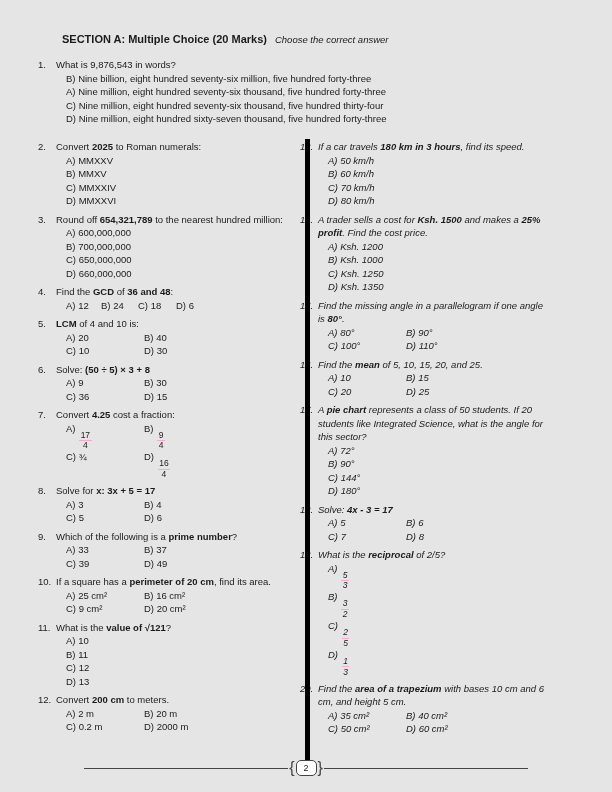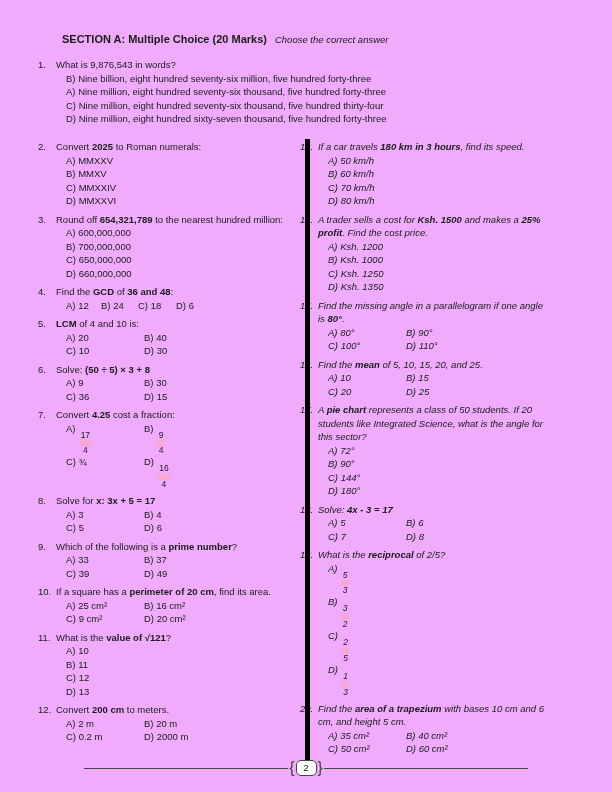--- a/index.html
+++ b/index.html
@@ -1,35 +1,35 @@
 <!DOCTYPE html>
 <html><head>
 <meta charset="utf-8">
 <style>
   html,body{margin:0;padding:0;}
   body{background:#ffffff;}
-  .page{position:relative;width:612px;height:792px;background:#f0abfc;font-family:"Liberation Sans",sans-serif;color:#1b1b1b;overflow:hidden;}
+  .page{position:relative;width:612px;height:792px;background:#e5e5e5;font-family:"Liberation Sans",sans-serif;color:#1b1b1b;overflow:hidden;}
   .header{position:absolute;top:29px;left:62px;white-space:nowrap;}
   .title{font-weight:bold;font-size:11px;}
   .subtitle{font-style:italic;font-size:9.5px;margin-left:8px;}
   .q-full{position:absolute;top:58px;left:38px;width:546px;}
   .col{position:absolute;top:140px;width:247px;}
   .col-left{left:38px;}
   .col-right{left:300px;font-style:italic;}
   .divider{position:absolute;left:305px;top:139px;width:5px;height:630px;background:#000;z-index:1;}
   .question{display:flex;font-size:9.5px;line-height:13.5px;margin-bottom:5px;}
   .qnum{flex:none;width:18px;}
   .qbody{flex:1;min-width:0;}
   .opts{margin-left:10px;}
   .opt{display:block;}
   .opts-grid2{display:grid;grid-template-columns:78px auto;}
   .opts-inline4{display:grid;grid-template-columns:35px 37px 38px auto;}
   .b{font-weight:bold;}
   .frac{display:inline-flex;flex-direction:column;align-items:center;vertical-align:-6px;line-height:1.05;font-size:8.5px;padding:0 1px;}
-  .fnum{border-bottom:6px solid #f9a8d4;padding:0 1.5px 0.5px;}
+  .fnum{border-bottom:1px solid #f9a8d4;padding:0 1.5px 0.5px;}
   .fden{padding-top:0.5px;}
   .footer{position:absolute;left:84px;right:84px;top:760px;display:flex;align-items:center;z-index:2;}
   .rule{flex:1;border-top:1.2px solid #444;}
   .brace{font-size:16px;color:#444;line-height:1;margin:0 1px;font-weight:300;}
   .pagebox{border:1.2px solid #444;border-radius:5px;background:#fff;font-size:9px;padding:2px 7px;color:#222;}
 </style>
 </head>
 <body>
 
 <div class="page">

